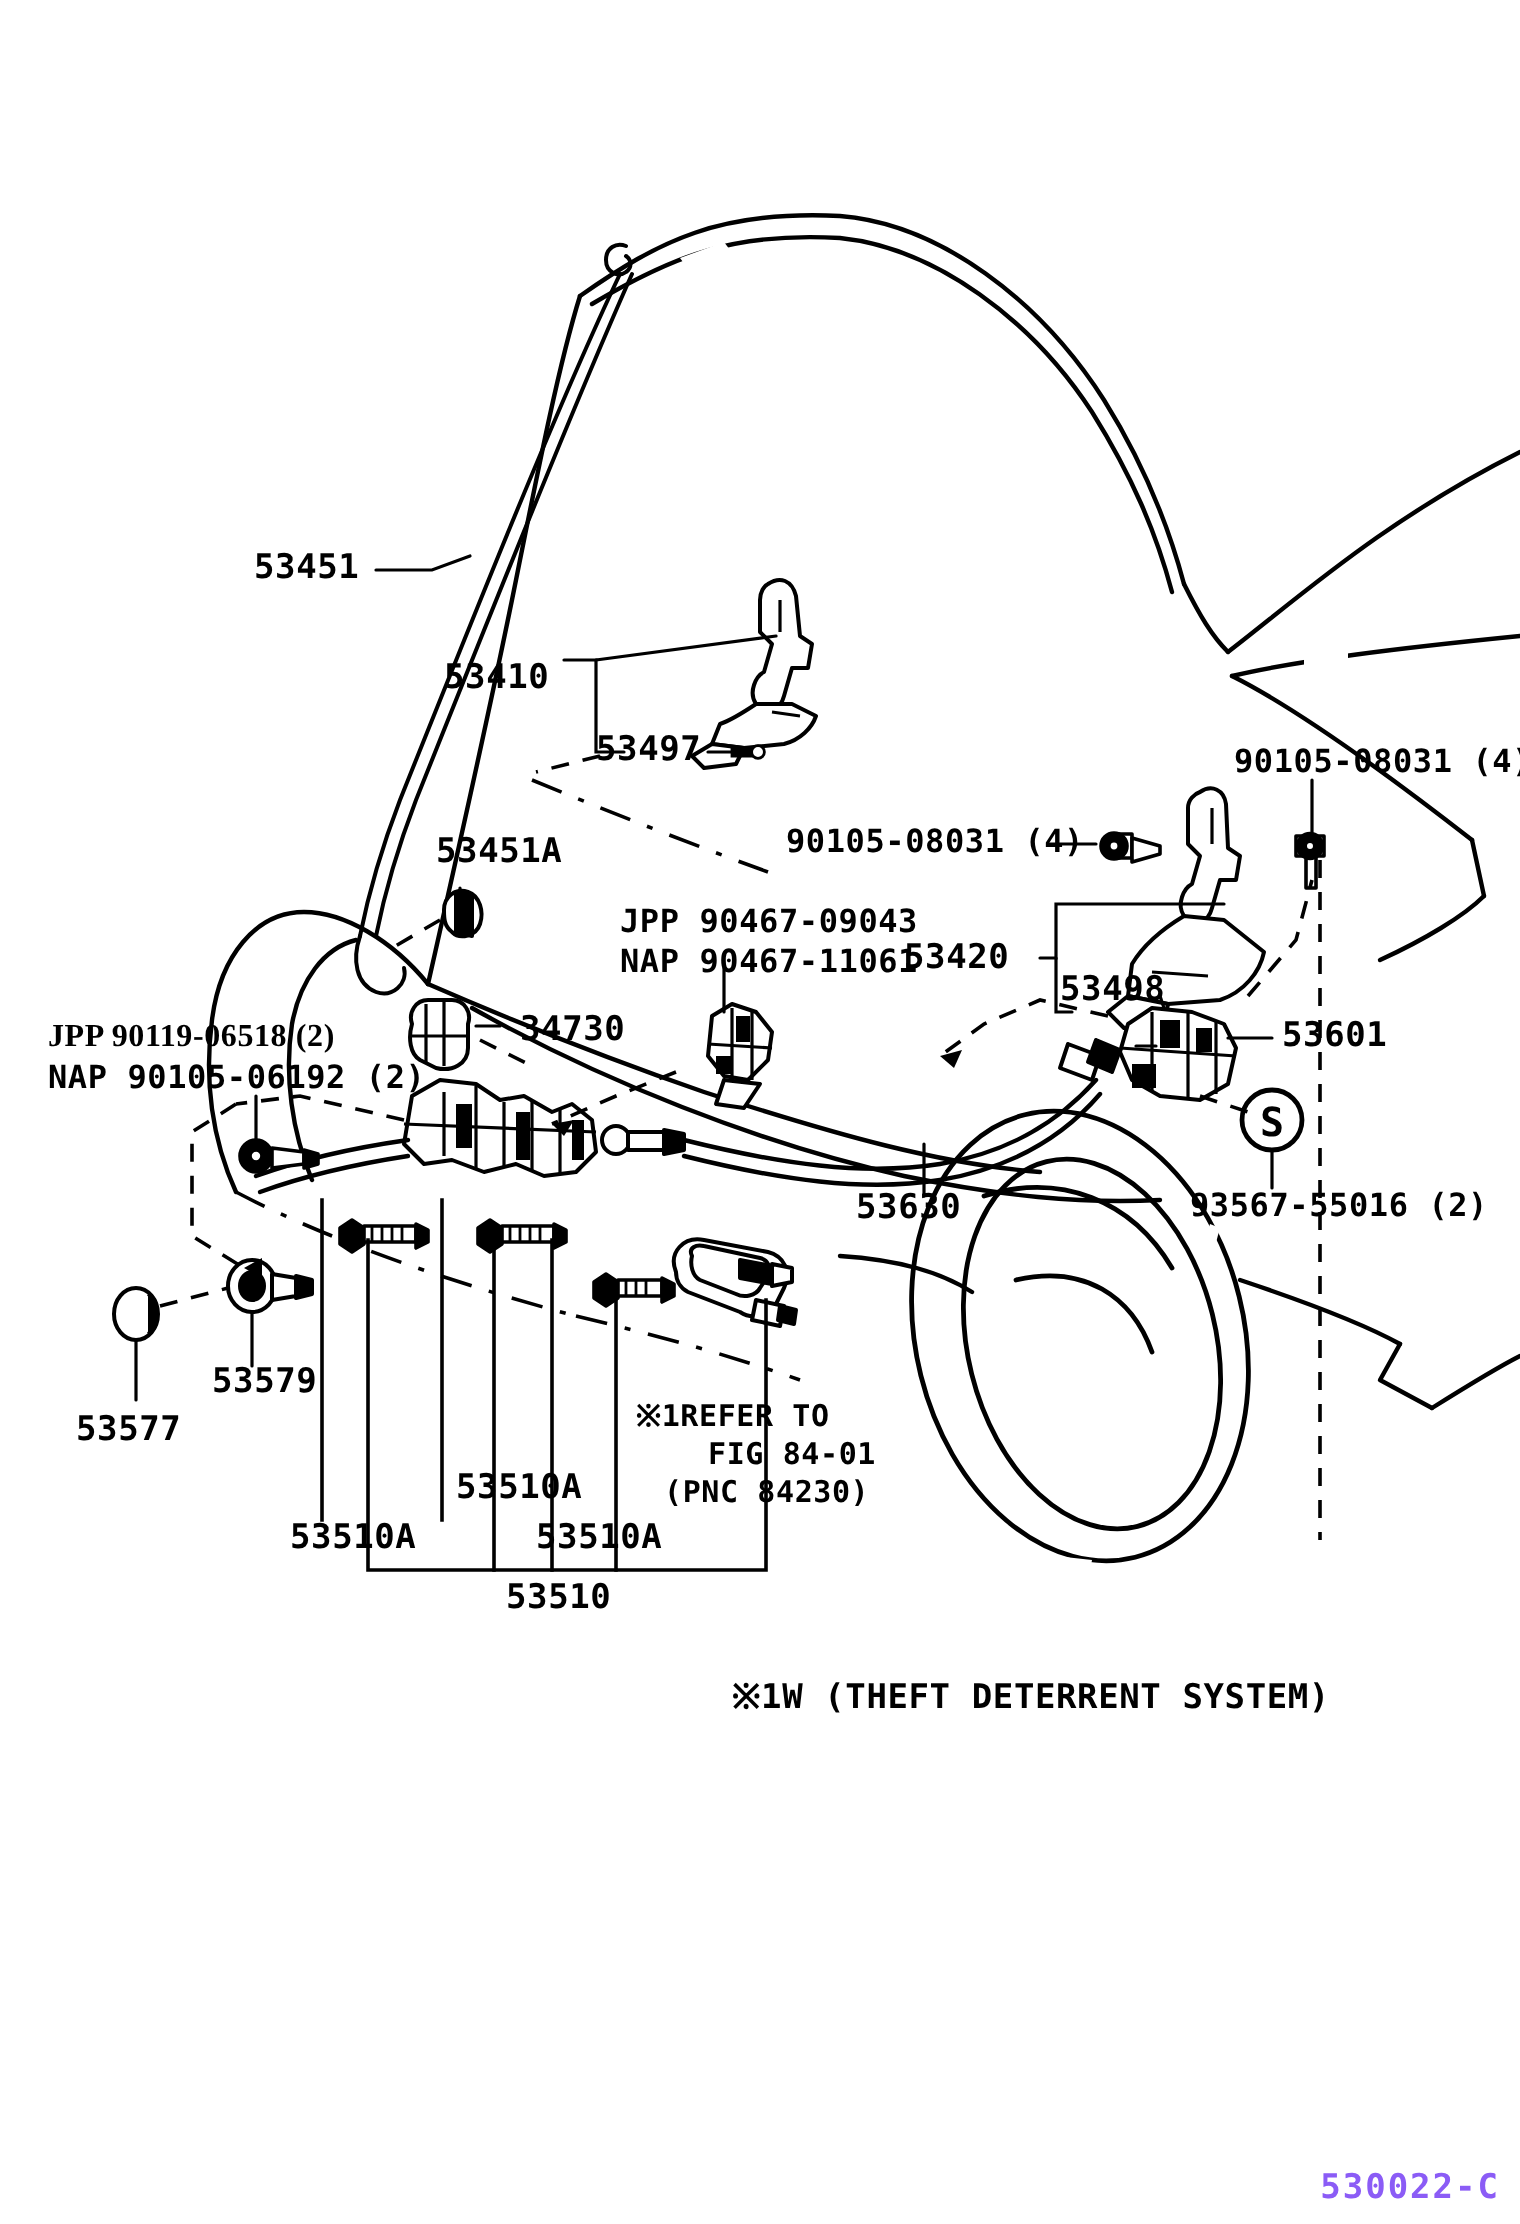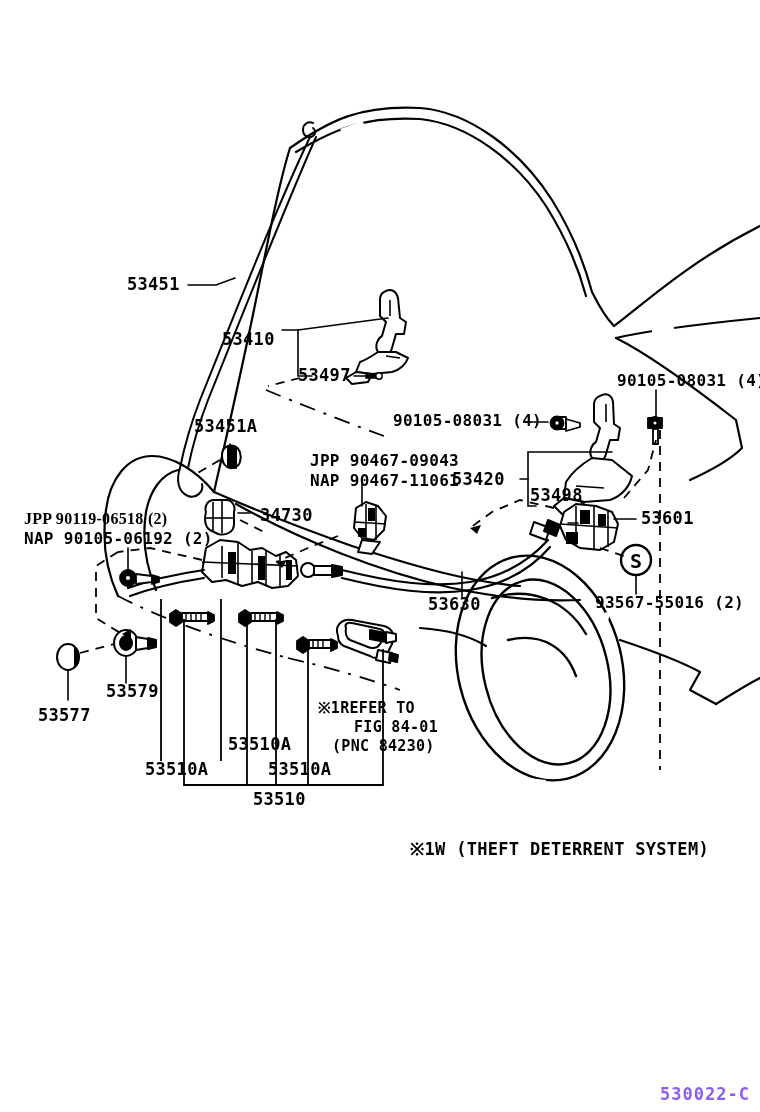--- a/index.html
+++ b/index.html
@@ -383,21 +383,21 @@
     </g>
 
   </svg>
 
   <div class="lbl s17" style="left:127px; top:275px;">53451</div>
 
   <div class="lbl s17" style="left:222px; top:330px;">53410</div>
 
   <div class="lbl s17" style="left:298px; top:366px;">53497</div>
 
-  <div class="lbl s17" style="left:194px; top:417px;">53451A</div>
+  <div class="lbl s17" style="left:218px; top:417px;">53451A</div>
 
   <div class="lbl s17" style="left:260px; top:506px;">34730</div>
 
   <div class="lbl s16" style="left:393px; top:412px;">90105-08031 (4)</div>
 
   <div class="lbl s16" style="left:617px; top:372px;">90105-08031 (4)</div>
 
   <div class="lbl s16" style="left:310px; top:452px;">JPP 90467-09043</div>
   <div class="lbl s16" style="left:310px; top:472px;">NAP 90467-11061</div>
 
@@ -423,17 +423,17 @@
   <div class="lbl s17" style="left:228px; top:735px;">53510A</div>
 
   <div class="lbl s17" style="left:268px; top:760px;">53510A</div>
 
   <div class="lbl s17" style="left:253px; top:790px;">53510</div>
 
   <div class="lbl s15" style="left:318px; top:700px;">※1REFER TO</div>
   <div class="lbl s15" style="left:334px; top:719px;margin-left:20px;">FIG 84-01</div>
   <div class="lbl s15" style="left:332px; top:738px;">(PNC 84230)</div>
 
-  <div class="lbl s17" style="left:366px; top:840px;margin-left:44px;">※1W (THEFT DETERRENT SYSTEM)</div>
+  <div class="lbl s17" style="left:366px; top:840px;">※1W (THEFT DETERRENT SYSTEM)</div>
 
   <div class="dwgno">530022-C</div>
 
 </div>
 
 </body></html>

